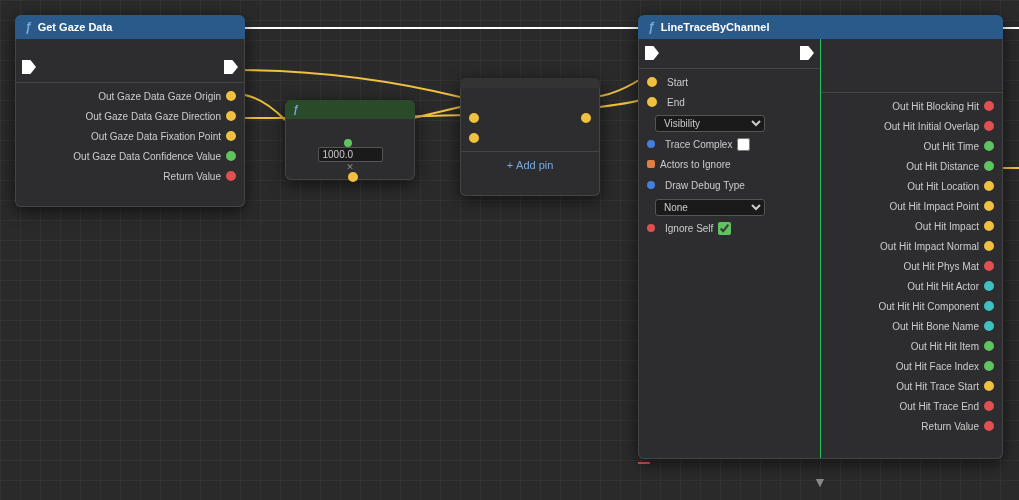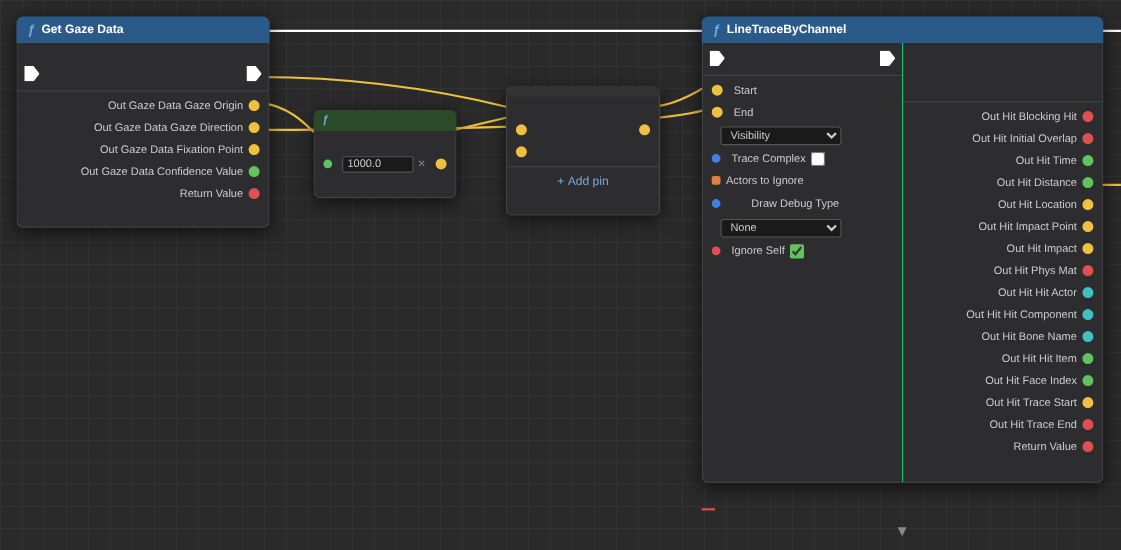--- a/index.html
+++ b/index.html
@@ -275,21 +275,21 @@
         <span class="pin red pin-right"></span>
       </div>
     </div>
   </div>
 
   <div class="bp-node" id="node-math" style="left:285px; top:100px; width:130px;">
     <div class="node-header" style="background:#2a4a2a; font-size:10px;">
       <span style="color:#7ad; font-style:italic; font-weight:bold;">ƒ</span>
     </div>
     <div class="node-body">
-      <div class="node-row" style="justify-content:space-between;">
+      <div class="node-row" style="justify-content:space-between;flex-direction:column;">
         <span class="pin green pin-left" style="width:8px;height:8px;"></span>
         <input type="text" class="input-field" value="1000.0" style="width: 65px;">
         <span style="color:#888; font-size:9px; cursor:pointer;">✕</span>
         <span class="pin yellow pin-right"></span>
       </div>
     </div>
   </div>
 
   <div class="bp-node" id="node-add" style="left:460px; top:78px; width:140px;">
     <div class="node-header" style="background:#333; justify-content:center;">
@@ -349,21 +349,21 @@
           <span class="pin blue pin-left" style="width:8px;height:8px;"></span>
           <span class="pin-label">Trace Complex</span>
           <input type="checkbox" style="">
         </div>
 
         <div class="node-row left" style="gap:5px;">
           <span class="pin" style="background:#e08040;border-color:#e08040;width:8px;height:8px;border-radius:2px;"></span>
           <span class="pin-label">Actors to Ignore</span>
         </div>
 
-        <div class="node-row left" style="height:22px; gap:23px;">
+        <div class="node-row left" style="height:22px; gap:5px;">
           <span class="pin blue pin-left" style="width:8px;height:8px;"></span>
           <span class="pin-label">Draw Debug Type</span>
         </div>
         <div class="node-row left" style="padding-left:16px; height:22px;align-items:center;">
           <select class="bp-select">
             <option>None</option>
             <option>ForOneFrame</option>
             <option>ForDuration</option>
             <option>Persistent</option>
           </select>
@@ -408,20 +408,24 @@
         <div class="node-row right">
           <span class="pin-label">Out Hit Impact Point</span>
           <span class="pin yellow pin-right"></span>
         </div>
 
         <div class="node-row right">
           <span class="pin-label">Out Hit Impact</span>
           <span class="pin yellow pin-right"></span>
         </div>
 
+        <div class="node-row right">
+          <span class="pin-label">Out Hit Impact Normal</span>
+          <span class="pin yellow pin-right"></span>
+        </div>
 
         <div class="node-row right">
           <span class="pin-label">Out Hit Phys Mat</span>
           <span class="pin red pin-right"></span>
         </div>
 
         <div class="node-row right">
           <span class="pin-label">Out Hit Hit Actor</span>
           <span class="pin cyan pin-right"></span>
         </div>

